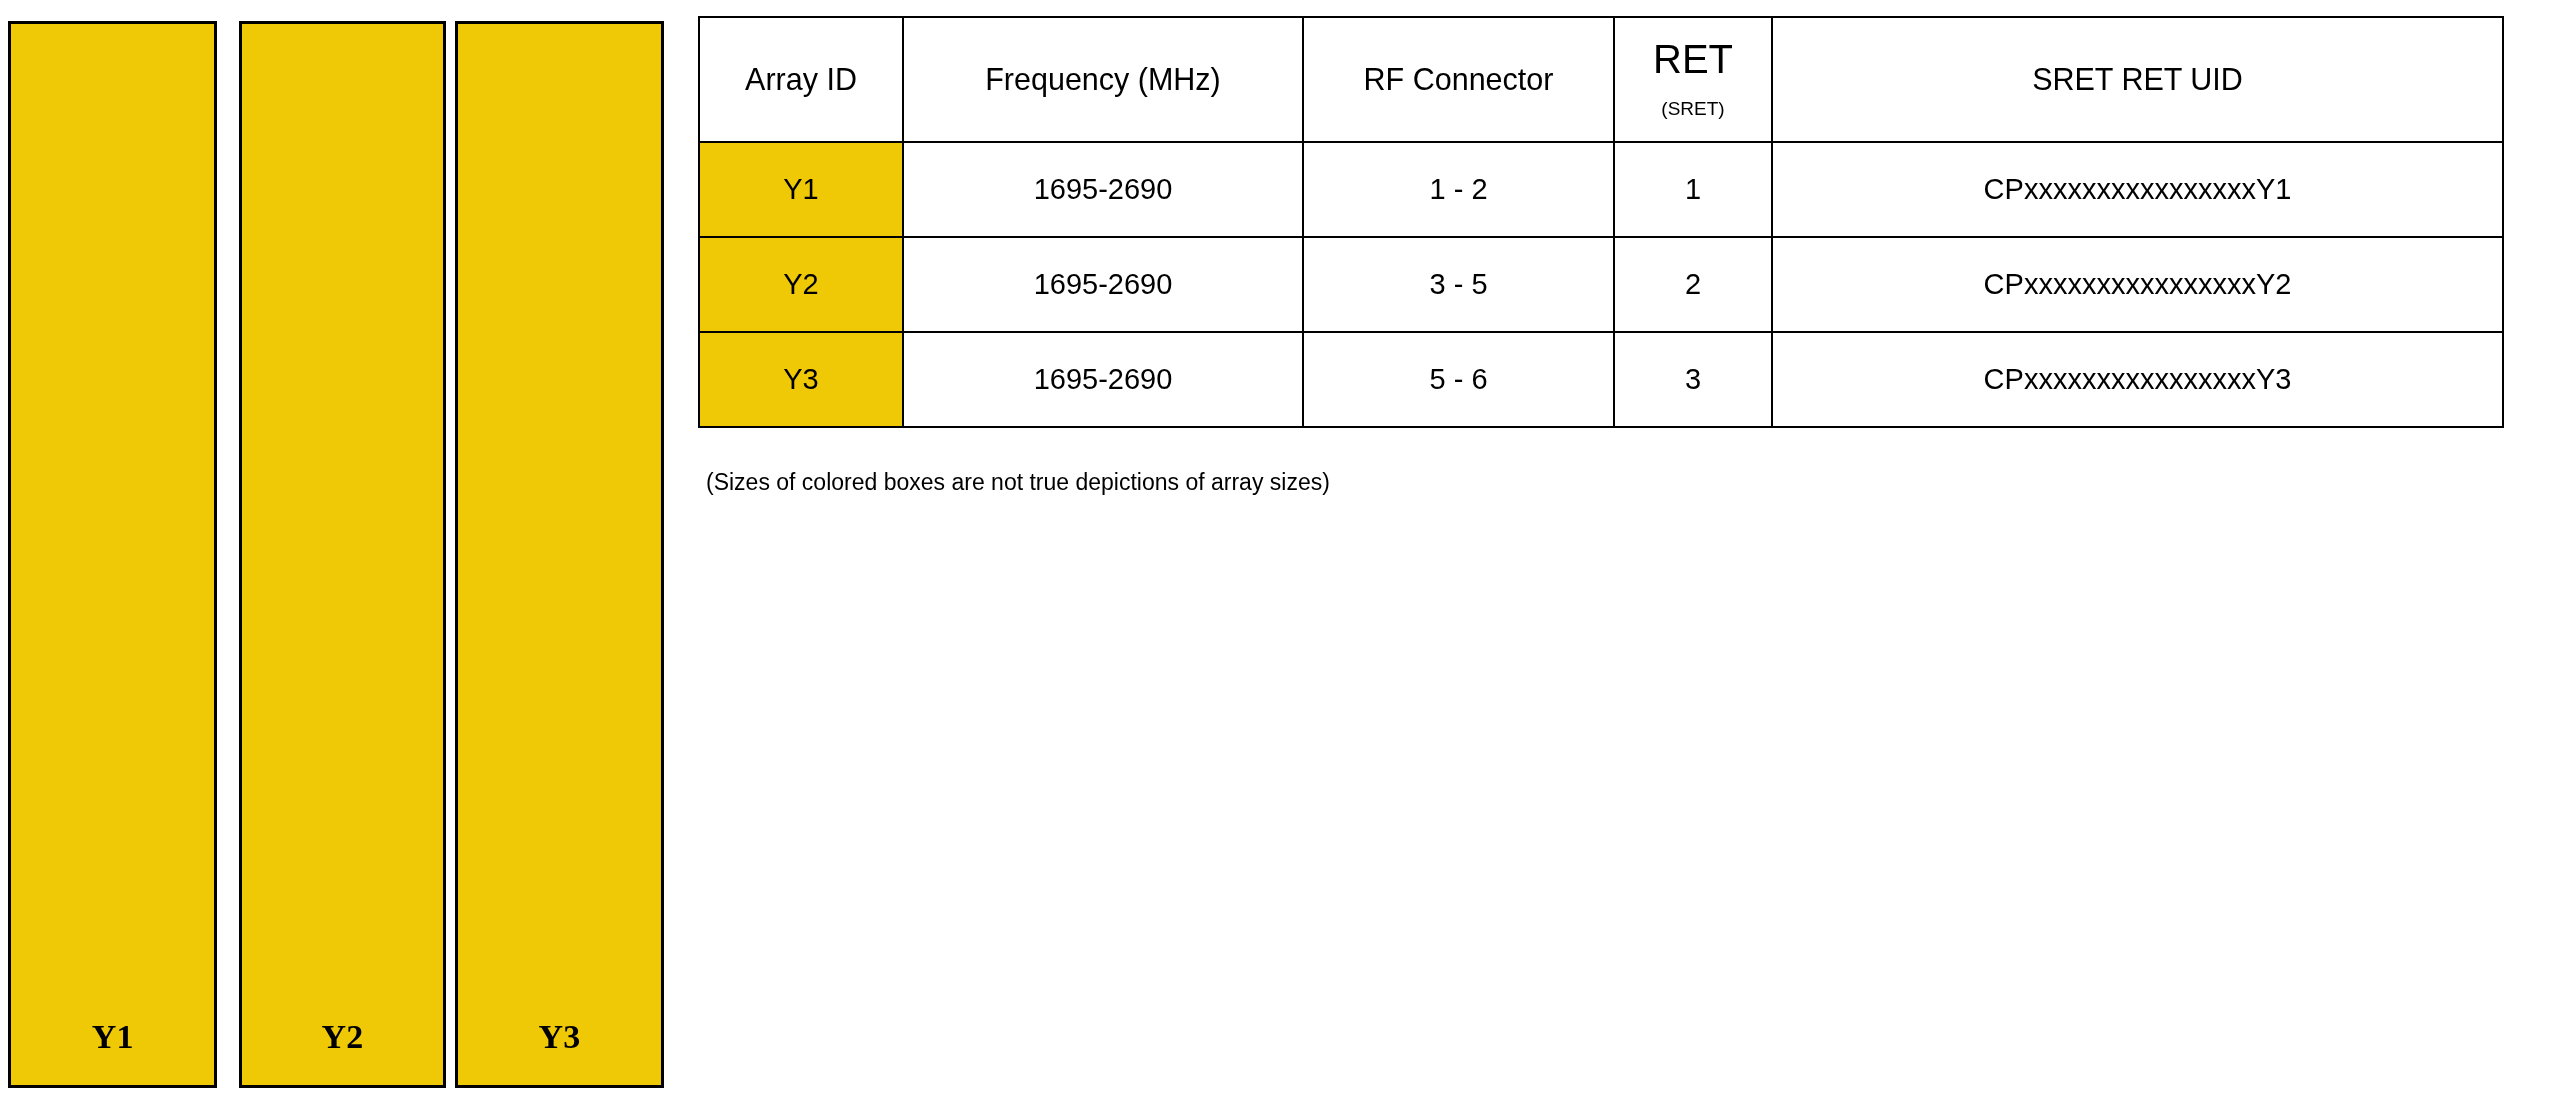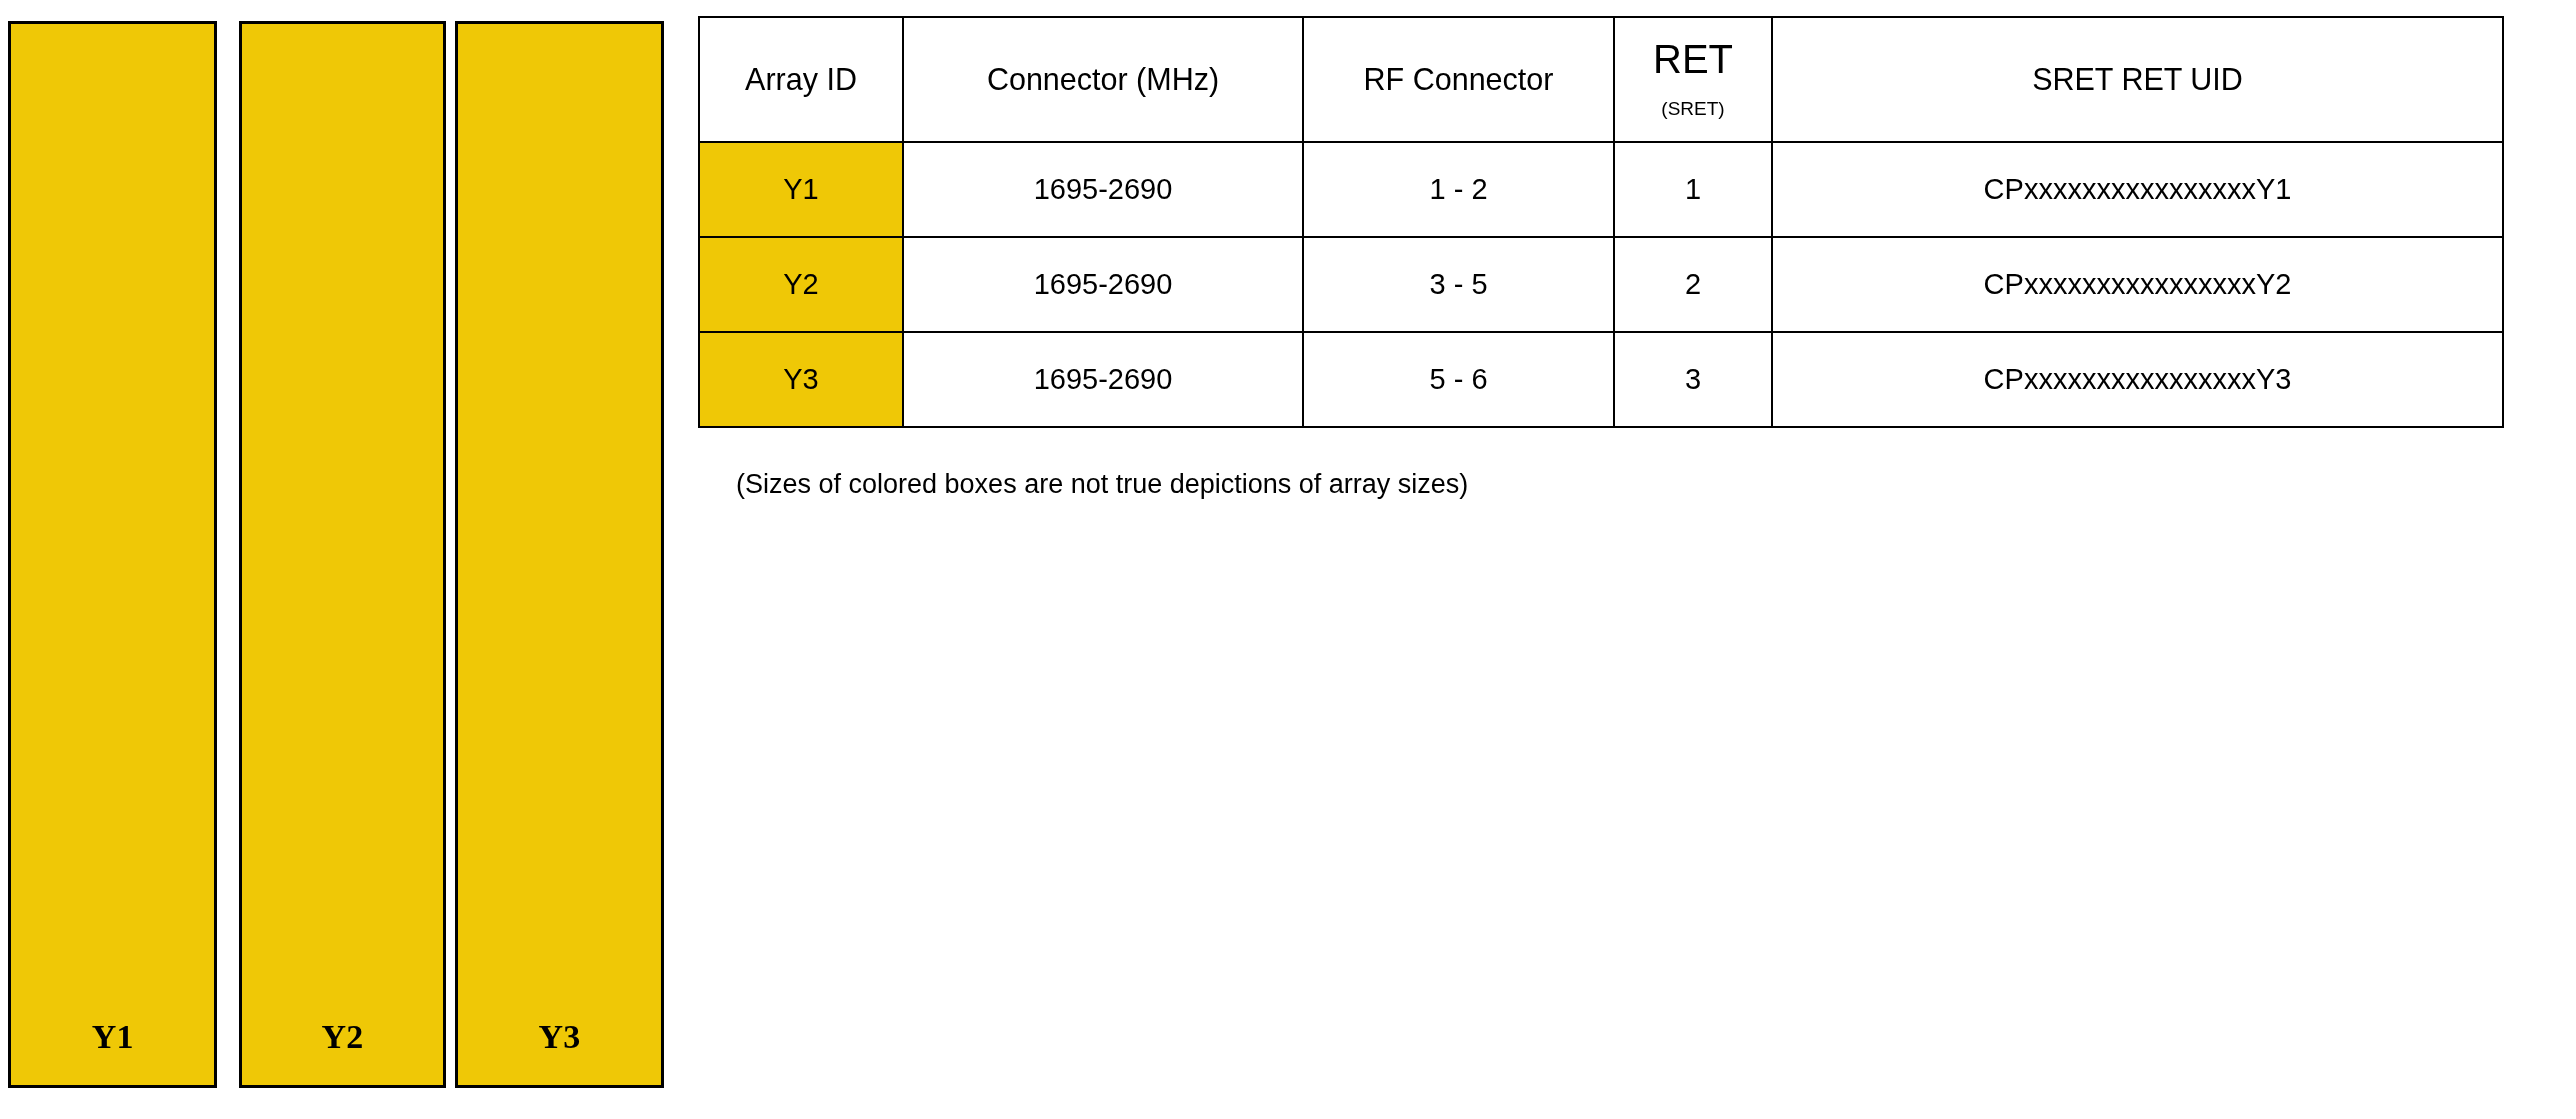--- a/index.html
+++ b/index.html
@@ -97,23 +97,23 @@
   }
 
   td.array-id-cell {
     background: #EFC806;
     font-size: 29px;
   }
 
   
   #table-caption {
     position: absolute;
-    left: 736px;
+    left: 706px;
     top: 469px;
-    font-size: 27px;
+    font-size: 23px;
     color: #000000;
     white-space: nowrap;
   }
 </style>
 </head>
 <body>
 
 <div id="array-boxes">
 
   <div class="array-box" id="array-box-0">
@@ -135,21 +135,21 @@
     <colgroup>
       <col class="col-array-id">
       <col class="col-frequency">
       <col class="col-rf">
       <col class="col-ret">
       <col class="col-uid">
     </colgroup>
     <thead>
       <tr>
         <th>Array ID</th>
-        <th>Connector (MHz)</th>
+        <th>Frequency (MHz)</th>
         <th>RF Connector</th>
         <th>
           <span class="ret-head-main">RET</span>
           <span class="ret-head-sub">(SRET)</span>
         </th>
         <th>SRET RET UID</th>
       </tr>
     </thead>
     <tbody>
 

